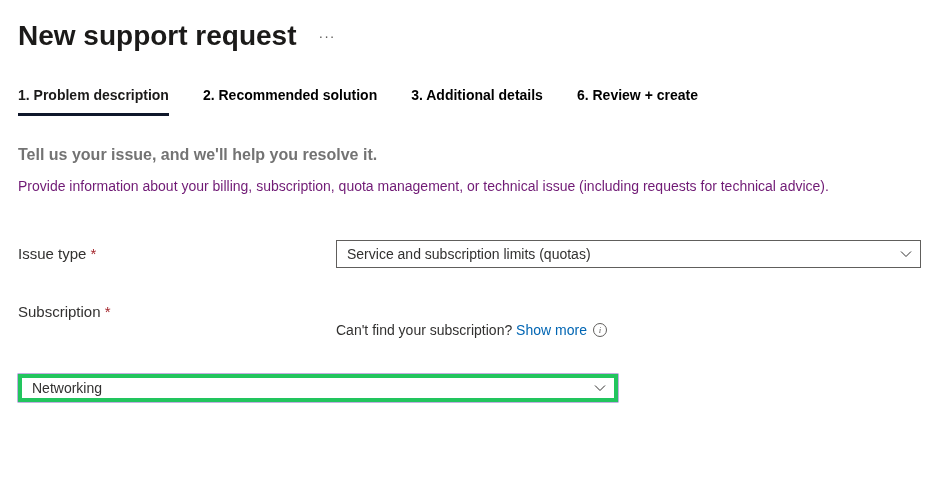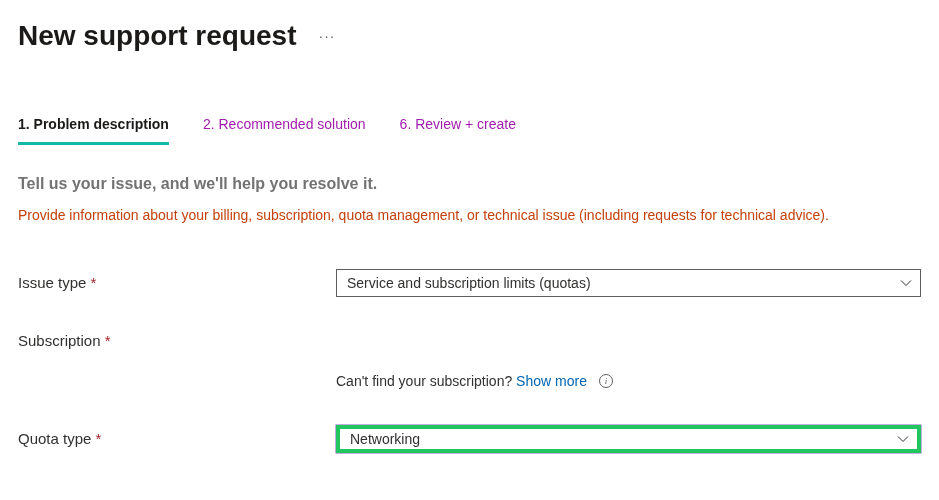--- a/index.html
+++ b/index.html
@@ -3,30 +3,30 @@
   <meta charset="utf-8">
   <style>
     * { box-sizing: border-box; margin: 0; padding: 0; }
     body {
       font-family: "Segoe UI", -apple-system, BlinkMacSystemFont, sans-serif;
       background: #ffffff;
       color: #323130;
       padding: 20px 18px;
       width: 939px;
     }
-    .header-row { display: flex; align-items: center; gap: 18px; margin-bottom: 64px; }
+    .header-row { display: flex; align-items: center; gap: 18px; margin-bottom: 35px; }
     .page-title { font-size: 28px; font-weight: 600; color: #1b1a19; }
     .ellipsis { color: #605e5c; font-size: 14px; letter-spacing: 1px; cursor: pointer; padding: 4px; }
     .tabs { display: flex; gap: 34px; border-bottom: none; margin-bottom: 30px; }
-    .tab { font-size: 14px; color: #a21caf; padding-bottom: 10px; cursor: pointer; white-space: nowrap; }
-    .tab.active { color: #1b1a19; font-weight: 600; border-bottom: 3px solid #14b8a6; }
+    .tab { font-size: 14px; color: #000000; padding-bottom: 10px; cursor: pointer; white-space: nowrap; font-weight: bold; }
+    .tab.active { color: #1b1a19; font-weight: 600; border-bottom: 3px solid #0f172a; }
     .section-title { font-size: 16px; font-weight: 600; color: #737373; margin-bottom: 12px; }
-    .section-desc { font-size: 14px; color: #c2410c; line-height: 1.45; margin-bottom: 44px; max-width: 900px; }
+    .section-desc { font-size: 14px; color: #701a75; line-height: 1.45; margin-bottom: 44px; max-width: 900px; }
     .form-row { display: flex; align-items: flex-start; margin-bottom: 30px; }
-    .form-row.tighter { margin-bottom: 24px; }
+    .form-row.tighter { margin-bottom: 2px; }
     .form-label-col { width: 318px; flex-shrink: 0; font-size: 15px; color: #323130; padding-top: 5px; }
     .req { color: #a4262c; }
     .form-control-col { flex: 1; max-width: 600px; border-radius: 6px; }
     .select-box {
       width: 100%;
       border: 1px solid #605e5c;
       padding: 5px 30px 5px 10px;
       font-size: 14px;
       color: #323130;
       background: #ffffff;
@@ -39,21 +39,21 @@
     .select-box.focused { border: 4px solid #22c55e; box-shadow: 0 0 0 0.5px #8661c5; }
     .select-box .chev {
       position: absolute;
       right: 8px;
       top: 50%;
       transform: translateY(-50%);
     }
     .chev svg { width: 12px; height: 12px; display: block; }
     .hint-row { display: flex; margin-bottom: 36px; }
     .hint-spacer { width: 318px; flex-shrink: 0; }
-    .hint-text { font-size: 14px; color: #323130; display: flex; align-items: center; gap: 12px; }
+    .hint-text { font-size: 14px; color: #323130; display: flex; align-items: center; gap: 6px; }
     .hint-text a { color: #0065b3; text-decoration: none; cursor: pointer; }
     .info-icon {
       display: inline-flex;
       width: 14px; height: 14px;
       border: 1px solid #605e5c;
       border-radius: 50%;
       align-items: center; justify-content: center;
       font-size: 9px; font-style: italic; font-family: Georgia, serif;
       color: #605e5c;
       cursor: pointer;
@@ -63,20 +63,21 @@
 <body>
 
 <div class="header-row">
   <h1 class="page-title">New support request</h1>
   <span class="ellipsis">···</span>
 </div>
 
 <div class="tabs">
   <div class="tab active">1. Problem description</div>
   <div class="tab">2. Recommended solution</div>
+  <div class="tab">3. Additional details</div>
   <div class="tab">6. Review + create</div>
 </div>
 
 <div class="section-title">Tell us your issue, and we'll help you resolve it.</div>
 <div class="section-desc">Provide information about your billing, subscription, quota management, or technical issue (including requests for technical advice).</div>
 
 <div class="form-row">
   <div class="form-label-col">
     <span>Issue type</span> <span class="req">*</span>
   </div>
@@ -102,23 +103,20 @@
   <div class="hint-spacer"></div>
   <div class="hint-text">
     <span>
       <span>Can't find your subscription? </span><a>Show more</a>
     </span>
     <span class="info-icon">i</span>
   </div>
 </div>
 
 <div class="form-row">
-  <div class="form-label-col">
-    <span>Quota type</span> <span class="req">*</span>
-  </div>
   <div class="form-control-col">
     <div class="select-box focused">
       <span>Networking</span>
       <span class="chev">
         <svg viewBox="0 0 12 12">
             <path d="M1 3.5 L6 8.5 L11 3.5" stroke="#323130" stroke-width="1" fill="none"></path>
           </svg>
       </span>
     </div>
   </div>

